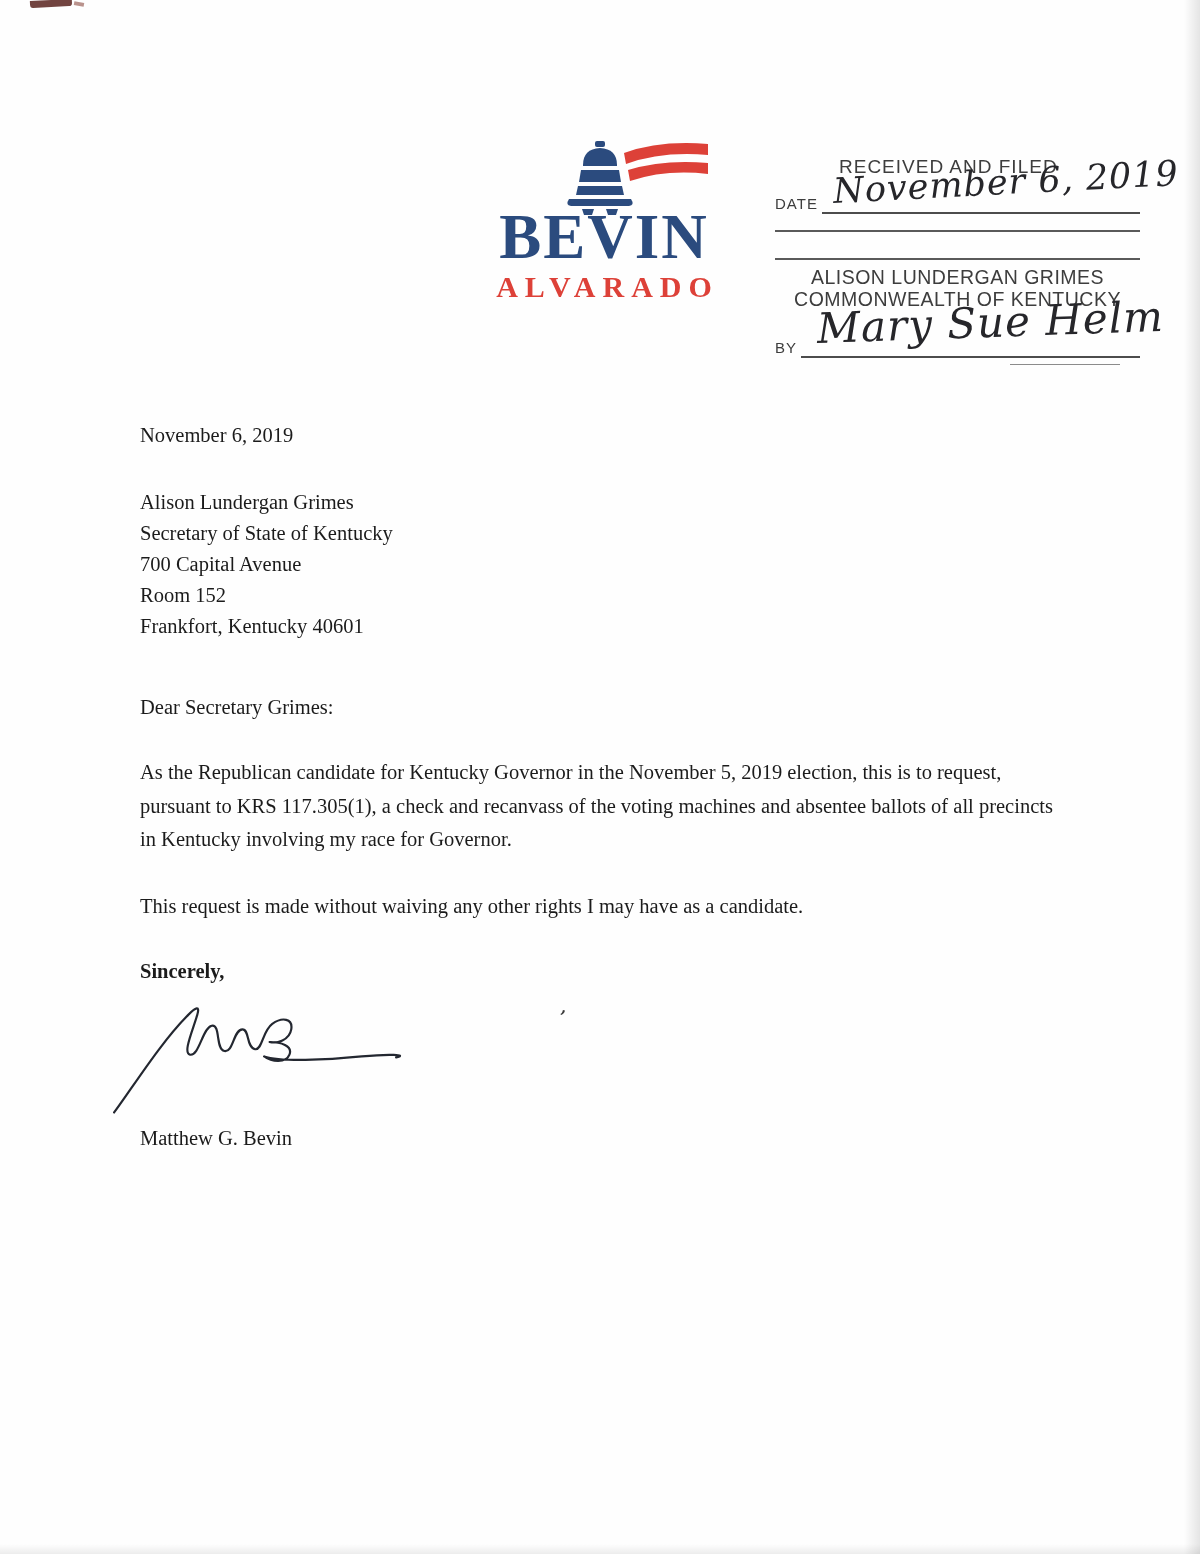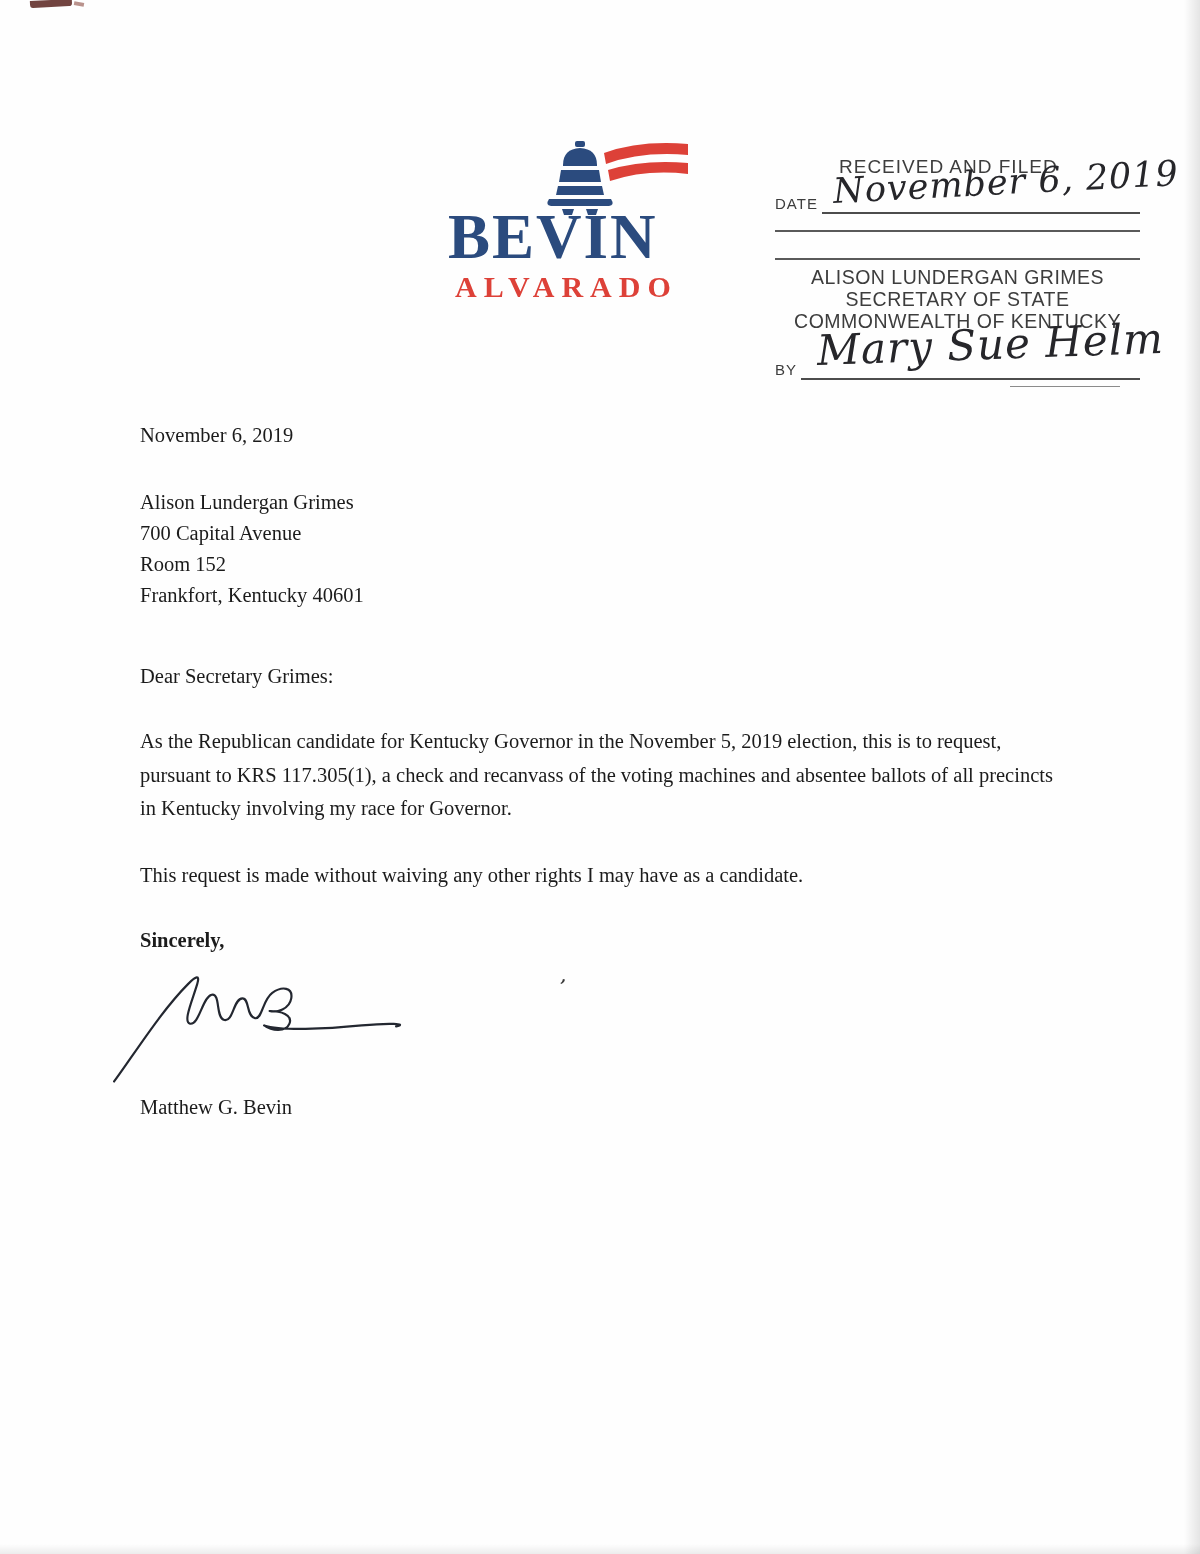--- a/index.html
+++ b/index.html
@@ -16,21 +16,21 @@
   .edge-right{position:absolute;top:0;right:0;width:16px;height:100%;
     background:linear-gradient(to right,rgba(0,0,0,0),rgba(0,0,0,0.10));}
   .edge-bottom{position:absolute;bottom:0;left:0;width:100%;height:10px;
     background:linear-gradient(to bottom,rgba(0,0,0,0),rgba(0,0,0,0.07));}
   .corner-mark{position:absolute;top:0;left:30px;width:42px;height:7px;
     background:#59231f;transform:rotate(-3deg);border-radius:0 0 3px 3px;opacity:.85;}
   .corner-mark2{position:absolute;top:2px;left:74px;width:10px;height:4px;
     background:#8a4a40;transform:rotate(10deg);opacity:.6;}
 
   
-  .logo{position:absolute;left:448px;top:140px;width:272px;}
+  .logo{position:absolute;left:468px;top:140px;width:272px;text-align:center;}
   .logo-art{margin-left:70px;display:block;}
   .logo-primary{
     font-weight:bold;font-size:63px;line-height:58px;letter-spacing:2px;
     color:#2b4b7e;margin-top:-8px;
   }
   .logo-secondary{
     font-weight:bold;font-size:30px;line-height:34px;letter-spacing:7px;
     color:#dd4138;margin-top:4px;text-indent:7px;
   }
 
@@ -120,39 +120,39 @@
       <span class="stamp-label">DATE</span>
       <span class="stamp-fill"></span>
       <span class="handwriting hw-date">November 6, 2019</span>
     </div>
 
     <hr class="stamp-rule rule-1">
     <hr class="stamp-rule rule-2">
 
     <div class="stamp-office">
       <div>ALISON LUNDERGAN GRIMES</div>
-      <div>SECRETARY OF STATE</div>
       <div>COMMONWEALTH OF KENTUCKY</div>
     </div>
 
     <div class="stamp-row by-row">
       <span class="stamp-label">BY</span>
       <span class="stamp-fill"></span>
       <span class="handwriting hw-by">Mary Sue Helm</span>
     </div>
 
     <hr class="stamp-rule rule-3">
   </div>
 
   <div class="letter">
 
     <div class="letter-date">November 6, 2019</div>
 
     <div class="recipient">
       <div>Alison Lundergan Grimes</div>
+      <div>Secretary of State of Kentucky</div>
       <div>700 Capital Avenue</div>
       <div>Room 152</div>
       <div>Frankfort, Kentucky 40601</div>
     </div>
 
     <div class="salutation">Dear Secretary Grimes:</div>
 
     <p class="para">As the Republican candidate for Kentucky Governor in the November 5, 2019 election, this is to request, pursuant to KRS 117.305(1), a check and recanvass of the voting machines and absentee ballots of all precincts in Kentucky involving my race for Governor.</p>
 
     <p class="para">This request is made without waiving any other rights I may have as a candidate.</p>

